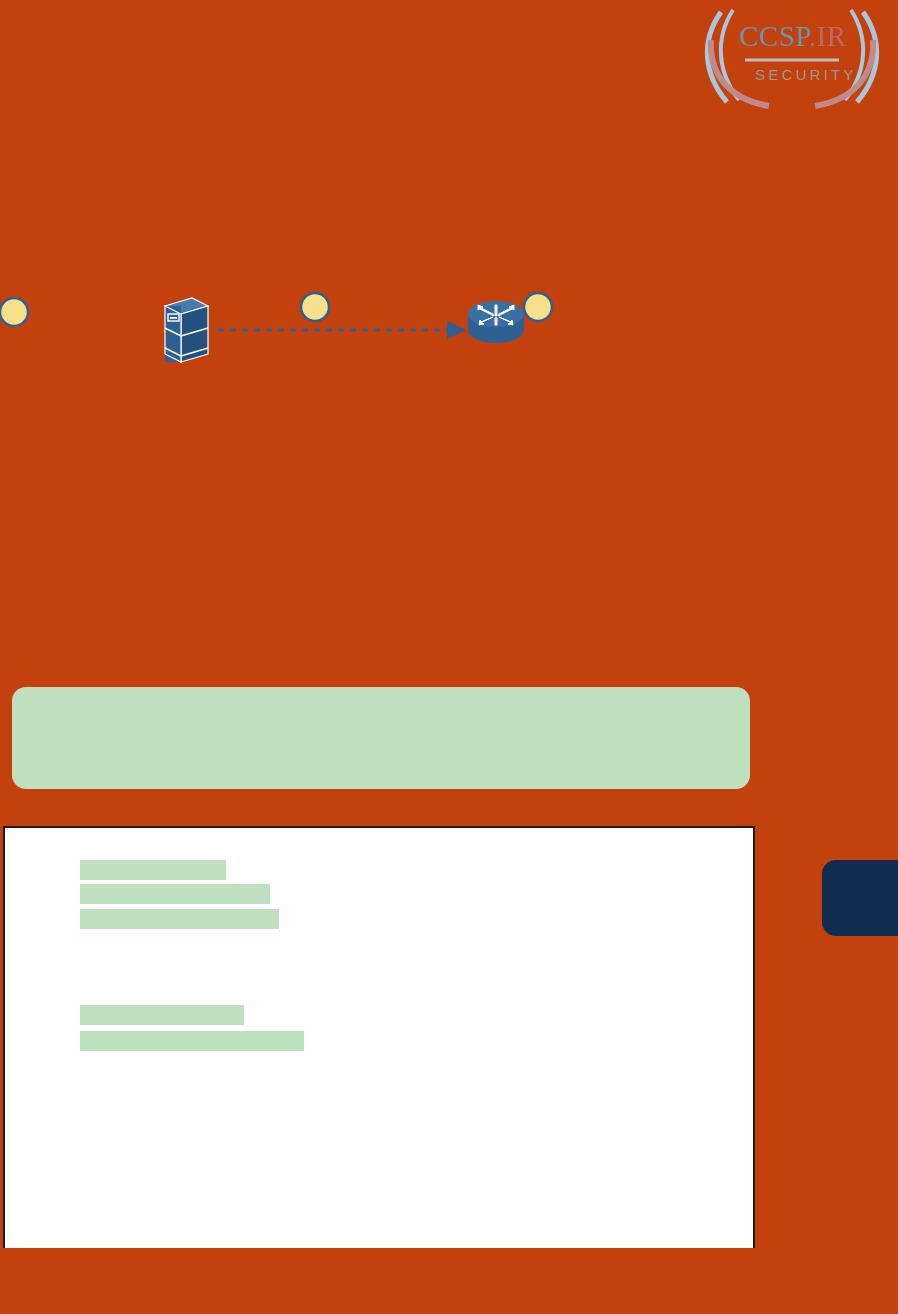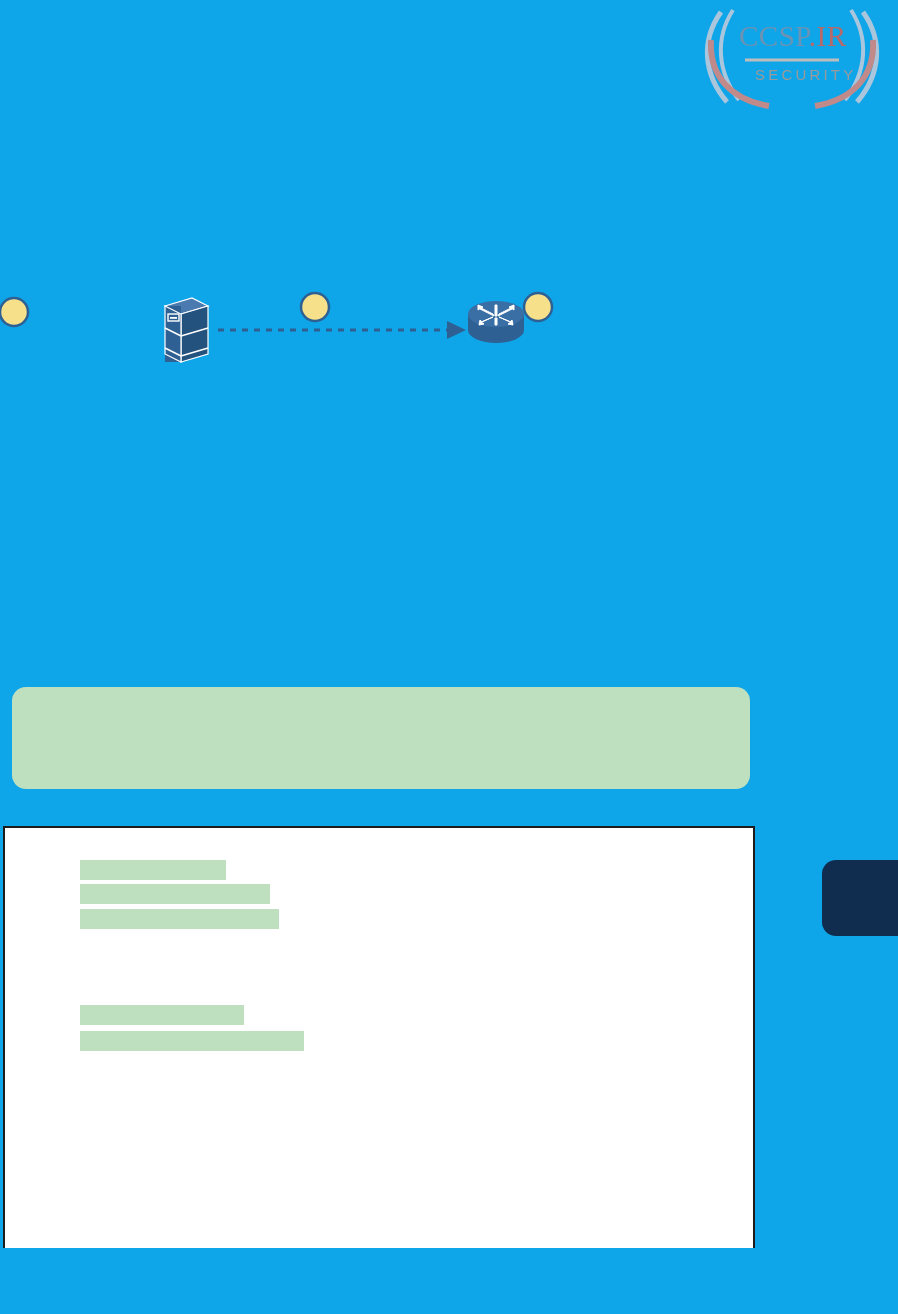--- a/index.html
+++ b/index.html
@@ -8,21 +8,21 @@
     padding: 0;
     background: #ffffff;
   }
   body {
     font-family: "Liberation Serif", serif;
   }
   #page {
     position: relative;
     width: 898px;
     height: 1314px;
-    background: #0ea5e9;
+    background: #c2410c;
     overflow: hidden;
   }
 
   
   #watermark-logo {
     position: absolute;
     left: 693px;
     top: 2px;
     width: 198px;
     height: 108px;

